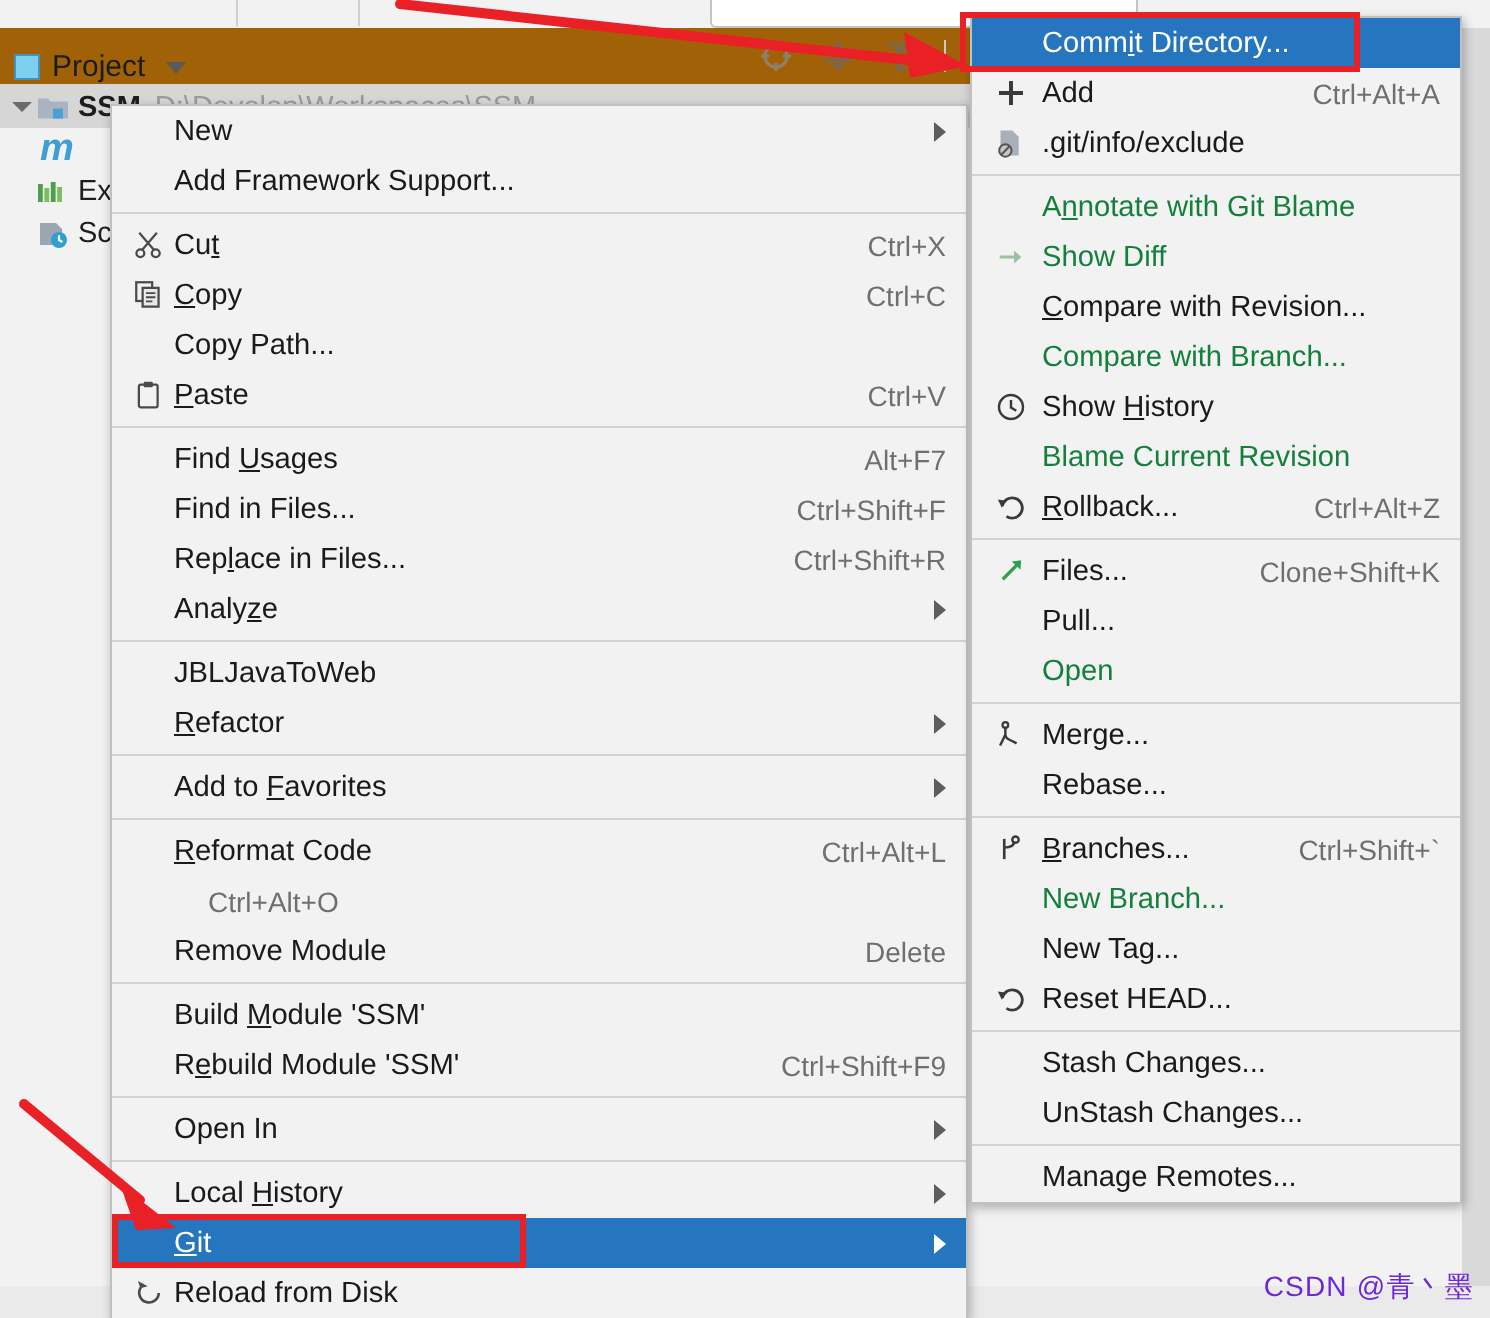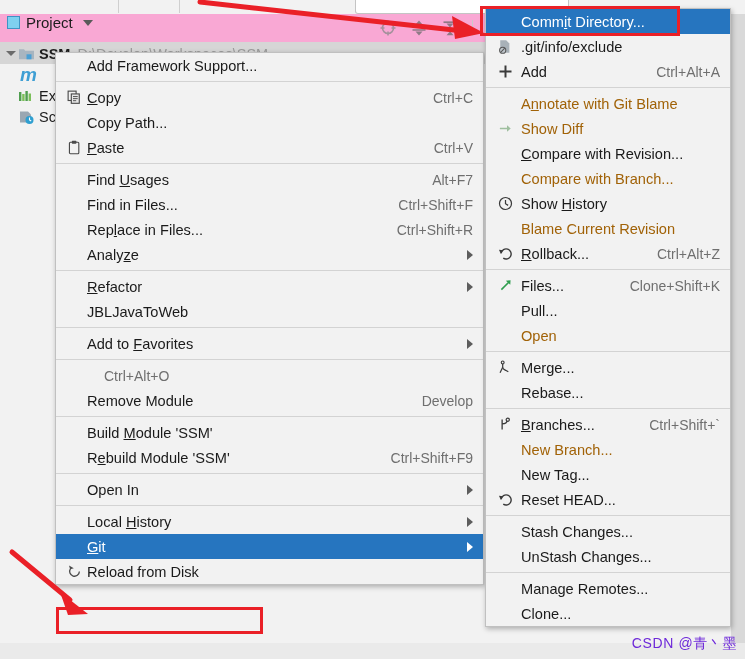--- a/index.html
+++ b/index.html
@@ -24,22 +24,22 @@
   .ide-topstrip .tabline {
     position: absolute; top: 0; height: 13px; background: #f2f2f2;
     border-left: 1px solid #cfcfcf; border-right: 1px solid #cfcfcf;
   }
   .tabline.t1 { left: 118px; width: 60px; }
   .tabline.t2 { left: 355px; width: 212px; border: 1px solid #c4c4c4; border-top: none;
                 border-bottom-left-radius: 3px; border-bottom-right-radius: 3px; background: #fff; }
 
   .tool-header {
     position: absolute; left: 0; top: 14px; width: 745px; height: 28px;
-    background: #f9a8d4; border-bottom: 1px solid #d6d6d6;
-    display: flex; align-items: flex-start;
+    background: #a16207; border-bottom: 1px solid #d6d6d6;
+    display: flex; align-items: flex-end;
   }
   .tool-title {
     display: flex; align-items: center; gap: 6px; padding-left: 7px;
     font-size: 15px; color: #1c1c1c;
   }
   .proj-square {
     width: 13px; height: 13px; background: #7fd0f0; border: 1px solid #3f93c4;
     box-sizing: border-box;
   }
   .caret-dn {
@@ -85,21 +85,21 @@
     height: 25px; padding: 0 10px 0 8px; cursor: default;
   }
   .mi .ico { width: 20px; flex: none; display: flex; align-items: center; justify-content: center; }
   .mi .lbl { flex: 1 1 auto; white-space: nowrap; padding-left: 3px; }
   .mi .acc { color: #6f6f6f; font-size: 14px; white-space: nowrap; padding-left: 20px; }
   .mi .arw {
     width: 0; height: 0; margin-left: 12px;
     border-top: 5px solid transparent; border-bottom: 5px solid transparent;
     border-left: 6px solid #5d5d5d;
   }
-  .mi.disabled .lbl, .mi.disabled .acc { color: #a16207; }
+  .mi.disabled .lbl, .mi.disabled .acc { color: #15803d; }
   .mi.sel { background: #2675bf; }
   .mi.sel .lbl, .mi.sel .acc { color: #ffffff; }
   .mi.sel .arw { border-left-color: #ffffff; }
   .msep { height: 1px; background: #d3d3d3; margin: 3px 0; }
   .u { text-decoration: underline; }
 
   
   #git-menu .mi { padding-left: 6px; }
   #git-menu .mi .ico { width: 26px; }
 
@@ -228,23 +228,39 @@
       <span>Scratches and Consoles</span>
     </div>
   </div>
 
   <div class="right-gray"></div>
   <div class="bottom-strip"></div>
 
   <div class="menu" id="main-menu">
       <div class="mi">
         <span class="ico"></span>
+        <span class="lbl">New</span>
+        <span class="arw"></span>
+      </div>
+      <div class="mi">
+        <span class="ico"></span>
         <span class="lbl">Add Framework Support...</span>
       </div>
       <div class="msep"></div>
+      <div class="mi">
+        <span class="ico">
+          <svg viewBox="0 0 16 16" width="15" height="15">
+            <circle cx="3.4" cy="12.4" r="2.1" fill="none" stroke="#4a4a4a" stroke-width="1.2"></circle>
+            <circle cx="11.6" cy="12.4" r="2.1" fill="none" stroke="#4a4a4a" stroke-width="1.2"></circle>
+            <path d="M4.2 10.8L12.2 1.5M10.8 10.8L2.8 1.5" stroke="#4a4a4a" stroke-width="1.2" fill="none"></path>
+          </svg>
+        </span>
+        <span class="lbl">Cu<span class="u">t</span></span>
+        <span class="acc">Ctrl+X</span>
+      </div>
       <div class="mi">
         <span class="ico">
           <svg viewBox="0 0 16 16" width="15" height="15">
             <rect x="1.2" y="1.2" width="8.5" height="10" fill="none" stroke="#4a4a4a" stroke-width="1.2"></rect>
             <rect x="4.6" y="4.2" width="8.5" height="10" fill="#e8e8e8" stroke="#4a4a4a" stroke-width="1.2"></rect>
             <path d="M6.4 7h5M6.4 9.2h5M6.4 11.4h3.4" stroke="#4a4a4a" stroke-width="1"></path>
           </svg>
         </span>
         <span class="lbl"><span class="u">C</span>opy</span>
         <span class="acc">Ctrl+C</span>
@@ -280,42 +296,47 @@
         <span class="acc">Ctrl+Shift+R</span>
       </div>
       <div class="mi">
         <span class="ico"></span>
         <span class="lbl">Analy<span class="u">z</span>e</span>
         <span class="arw"></span>
       </div>
       <div class="msep"></div>
       <div class="mi">
         <span class="ico"></span>
+        <span class="lbl">JBLJavaToWeb</span>
+      </div>
+      <div class="mi">
+        <span class="ico"></span>
         <span class="lbl"><span class="u">R</span>efactor</span>
         <span class="arw"></span>
       </div>
-      <div class="mi">
-        <span class="ico"></span>
-        <span class="lbl">JBLJavaToWeb</span>
-      </div>
       <div class="msep"></div>
       <div class="mi">
         <span class="ico"></span>
         <span class="lbl">Add to <span class="u">F</span>avorites</span>
         <span class="arw"></span>
       </div>
       <div class="msep"></div>
       <div class="mi">
         <span class="ico"></span>
+        <span class="lbl"><span class="u">R</span>eformat Code</span>
+        <span class="acc">Ctrl+Alt+L</span>
+      </div>
+      <div class="mi">
+        <span class="ico"></span>
         <span class="acc">Ctrl+Alt+O</span>
       </div>
       <div class="mi">
         <span class="ico"></span>
         <span class="lbl">Remove Module</span>
-        <span class="acc">Develop</span>
+        <span class="acc">Delete</span>
       </div>
       <div class="msep"></div>
       <div class="mi">
         <span class="ico"></span>
         <span class="lbl">Build <span class="u">M</span>odule 'SSM'</span>
       </div>
       <div class="mi">
         <span class="ico"></span>
         <span class="lbl">R<span class="u">e</span>build Module 'SSM'</span>
         <span class="acc">Ctrl+Shift+F9</span>
@@ -345,40 +366,40 @@
           </svg>
         </span>
         <span class="lbl">Reload from Disk</span>
       </div>
     </div>
 
   <div class="menu" id="git-menu">
       <div class="mi sel">
         <span class="ico"></span>
         <span class="lbl">Comm<span class="u">i</span>t Directory...</span>
+      </div>
+      <div class="mi">
+        <span class="ico">
+          <svg viewBox="0 0 16 16" width="15" height="15">
+            <path d="M8 1.6v12.8M1.6 8h12.8" stroke="#3a3a3a" stroke-width="2.1"></path>
+          </svg>
+        </span>
+        <span class="lbl">Add</span>
+        <span class="acc">Ctrl+Alt+A</span>
       </div>
       <div class="mi">
         <span class="ico">
           <svg viewBox="0 0 16 16" width="15" height="15">
             <path d="M2.4 1.3h6.3l3.4 3.4v9.9H2.4z" fill="#a8b1b8"></path>
             <circle cx="5" cy="12" r="3.3" fill="#bfc6cc" stroke="#555" stroke-width="1.1"></circle>
             <path d="M2.8 14.3L7.2 9.7" stroke="#555" stroke-width="1.1"></path>
           </svg>
         </span>
         <span class="lbl">.git/info/exclude</span>
       </div>
-      <div class="mi">
-        <span class="ico">
-          <svg viewBox="0 0 16 16" width="15" height="15">
-            <path d="M8 1.6v12.8M1.6 8h12.8" stroke="#3a3a3a" stroke-width="2.1"></path>
-          </svg>
-        </span>
-        <span class="lbl">Add</span>
-        <span class="acc">Ctrl+Alt+A</span>
-      </div>
       <div class="msep"></div>
       <div class="mi disabled">
         <span class="ico"></span>
         <span class="lbl">A<span class="u">n</span>notate with Git Blame</span>
       </div>
       <div class="mi disabled">
         <span class="ico">
           <svg viewBox="0 0 16 16" width="15" height="15">
             <path d="M2 8h8" stroke="#9fbf9f" stroke-width="1.6"></path>
             <path d="M13.6 8l-4 3.4V4.6z" fill="#9fbf9f"></path>
@@ -486,24 +507,20 @@
         <span class="lbl">Stash Changes...</span>
       </div>
       <div class="mi">
         <span class="ico"></span>
         <span class="lbl">UnStash Changes...</span>
       </div>
       <div class="msep"></div>
       <div class="mi">
         <span class="ico"></span>
         <span class="lbl">Manage Remotes...</span>
-      </div>
-      <div class="mi">
-        <span class="ico"></span>
-        <span class="lbl">Clone...</span>
       </div>
     </div>
 
   <div class="redbox" id="rb-commit"></div>
   <div class="redbox" id="rb-git"></div>
 
   <svg class="arrow-svg" style="left:196px; top:0px;" width="300" height="40" viewBox="0 0 300 40">
     <path d="M4 2 L258 30" stroke="#ea2027" stroke-width="5" fill="none" stroke-linecap="round"></path>
     <path d="M288 33 L256 16 L259 39 Z" fill="#ea2027"></path>
   </svg>

